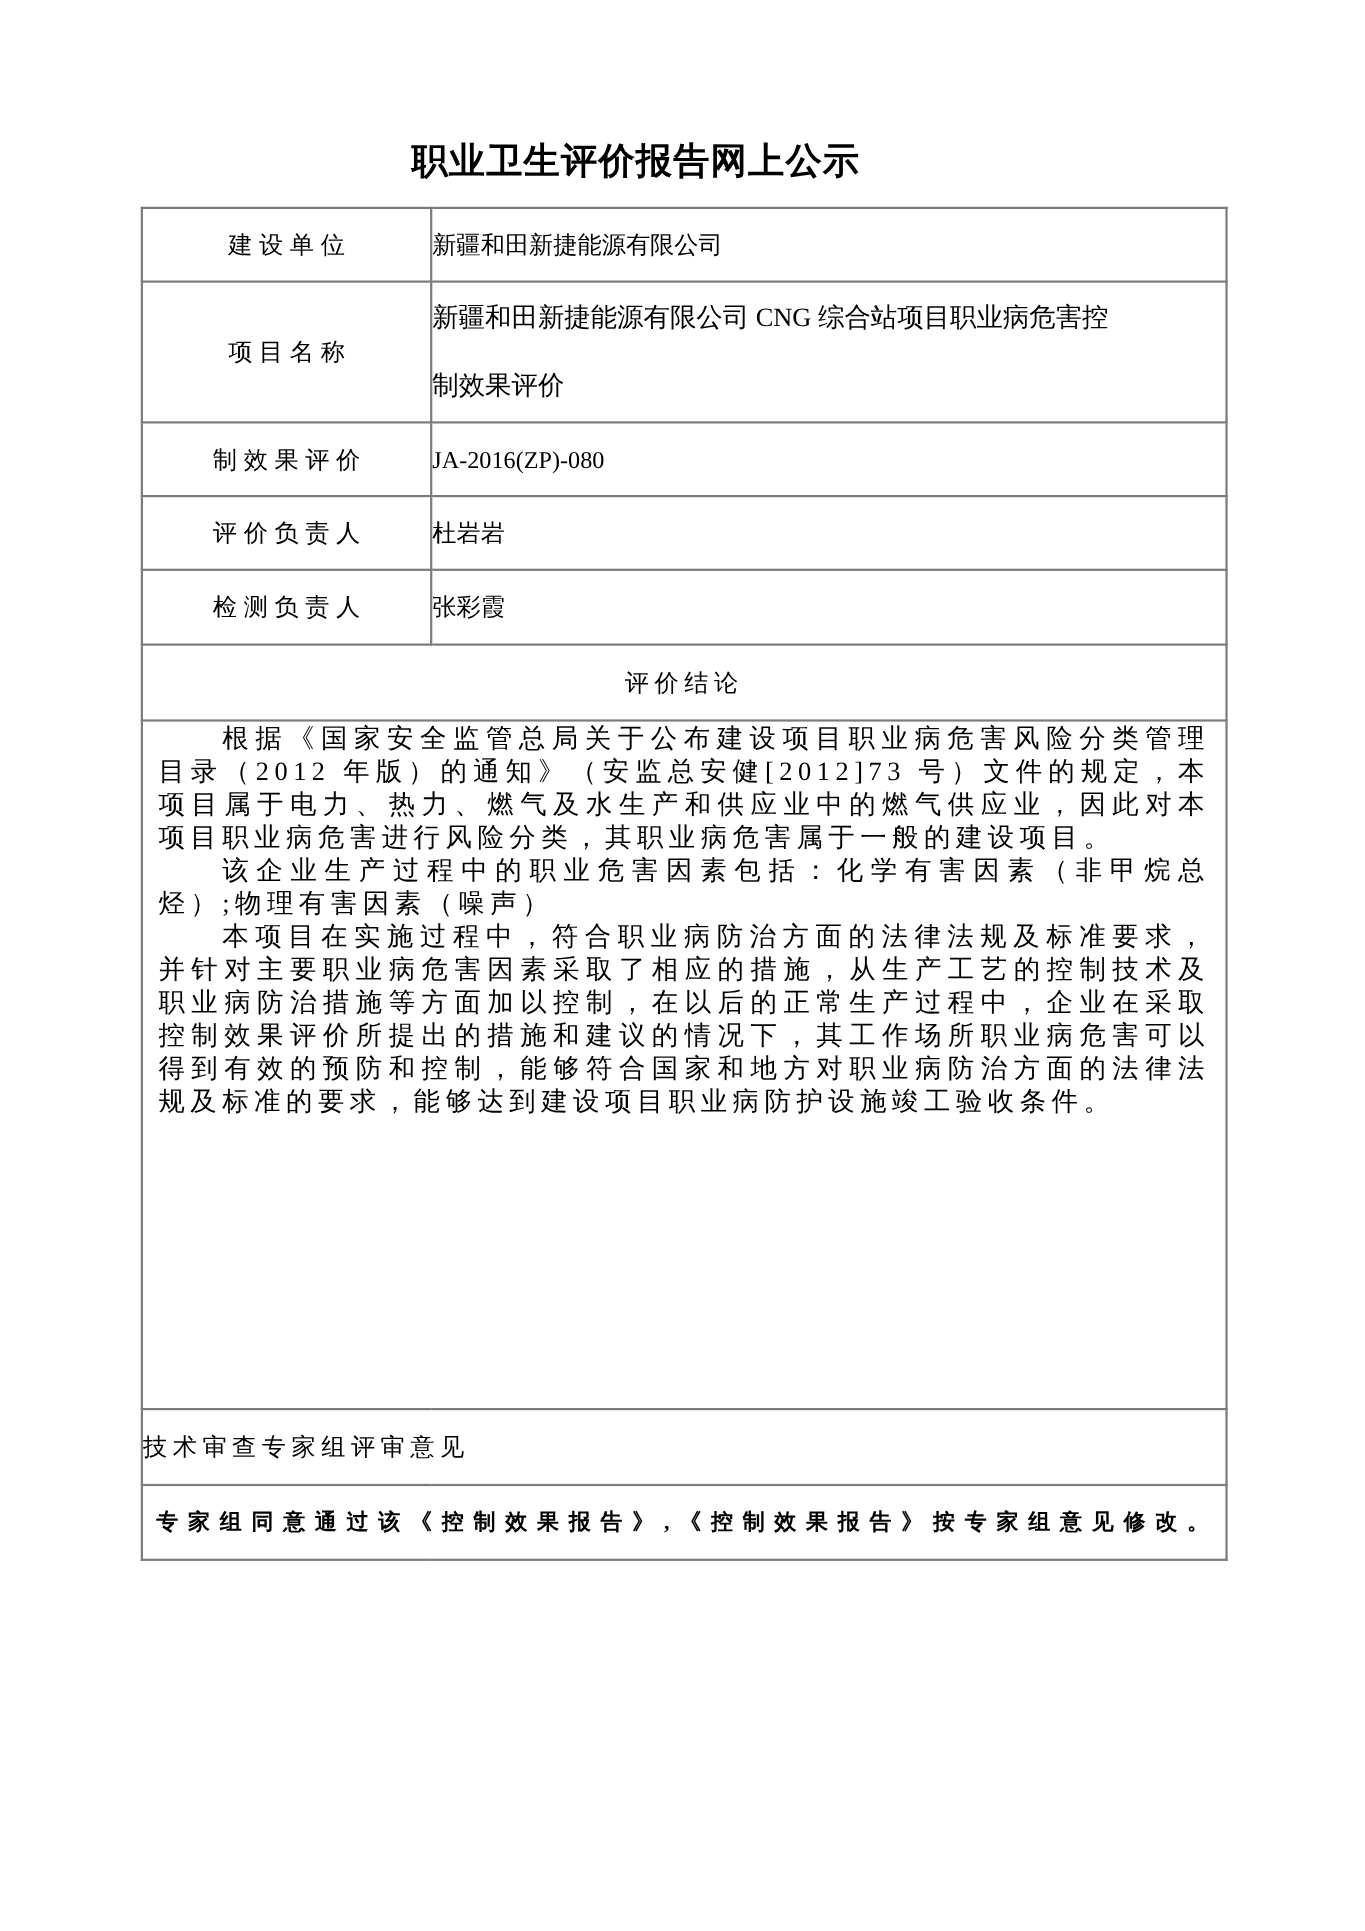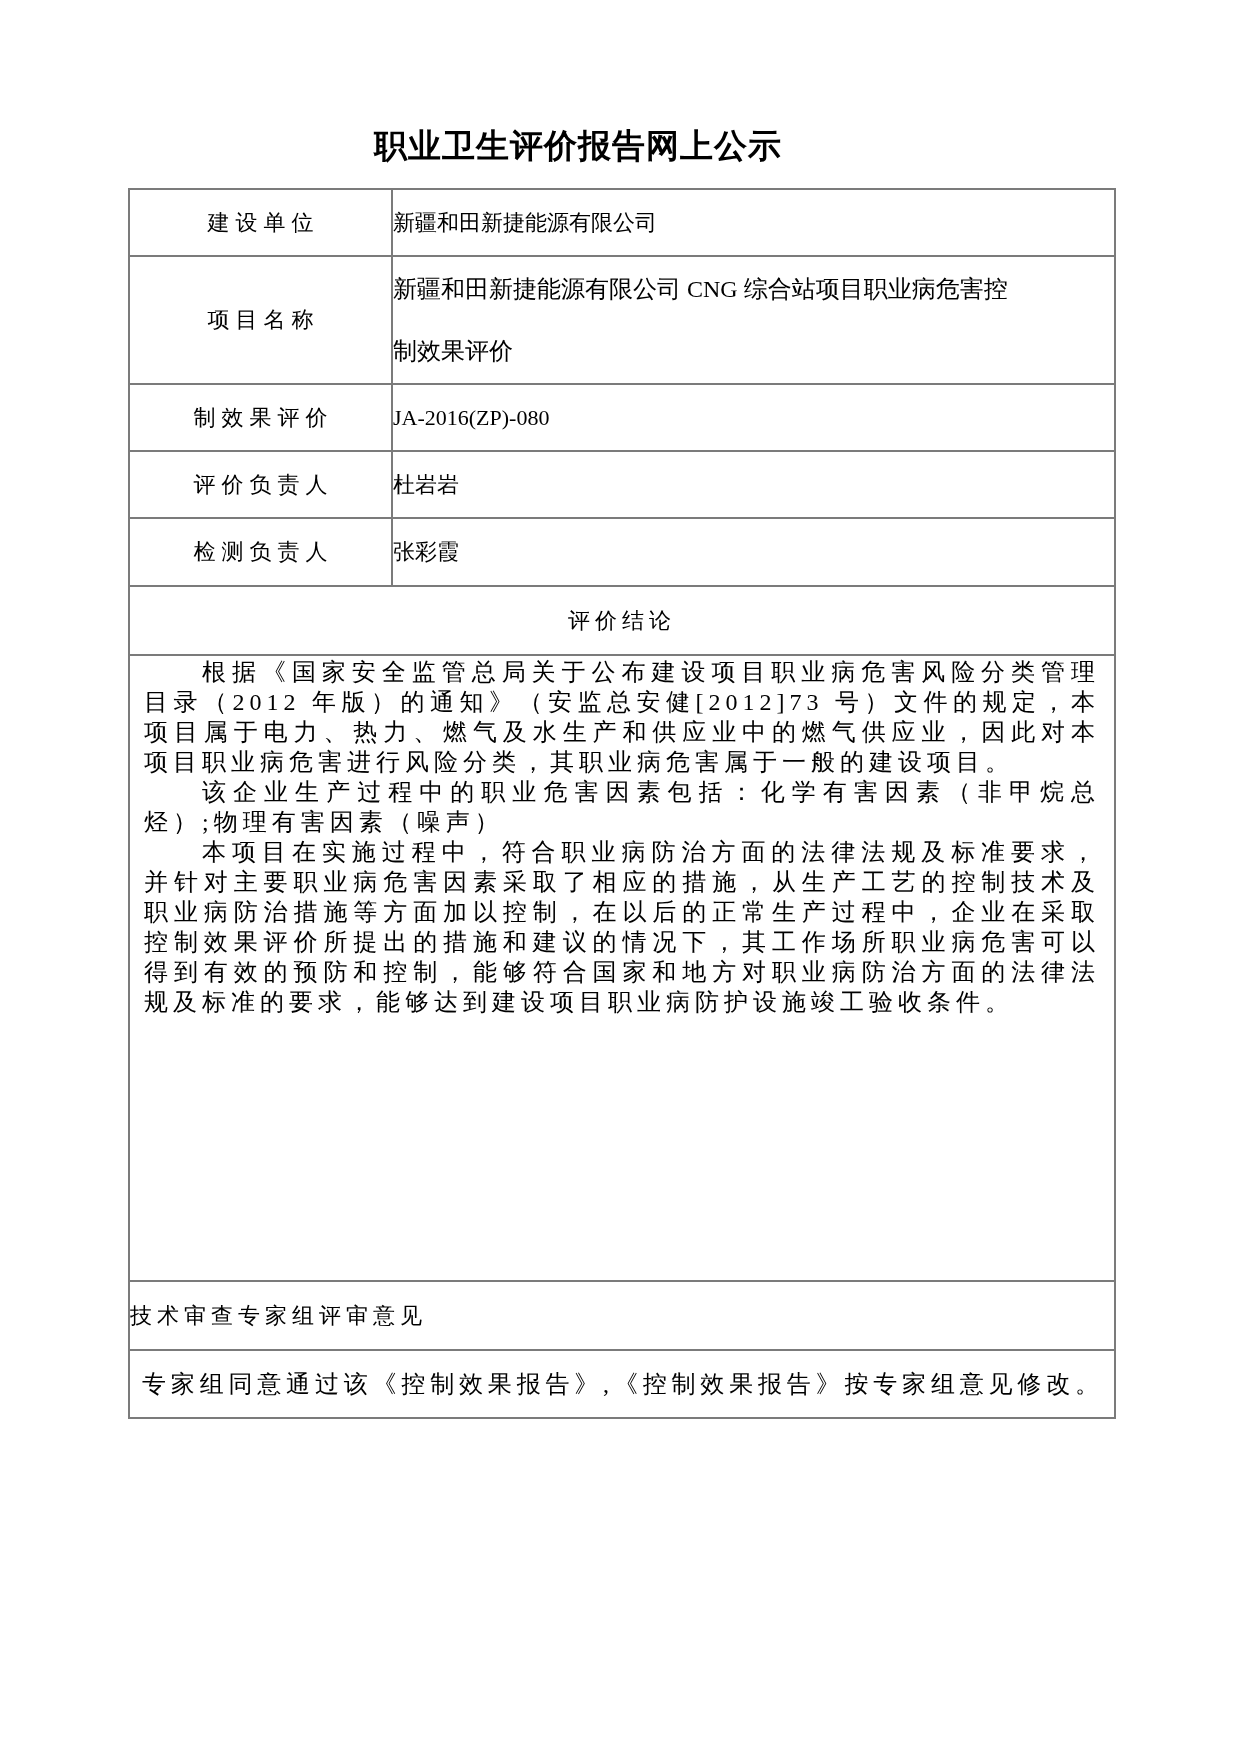--- a/index.html
+++ b/index.html
@@ -89,27 +89,28 @@
     margin: 0;
     font-size: 24px;
     letter-spacing: 5px;
     line-height: 30px;
     text-align: justify;
     text-justify: inter-character;
     text-indent: 58px;
   }
   .expert-opinion-body {
     padding: 0 12px;
-    font-size: 24px;
+    font-size: 20px;
     letter-spacing: 3px;
     line-height: 62px;
     text-align: justify;
     text-align-last: justify;
     text-justify: inter-character;
     overflow: hidden;
+    font-weight: bold;
   }
 </style>
 </head>
 <body>
 
 <div class="page">
 
   <div class="doc-title">职业卫生评价报告网上公示</div>
 
   <table class="report-table">

